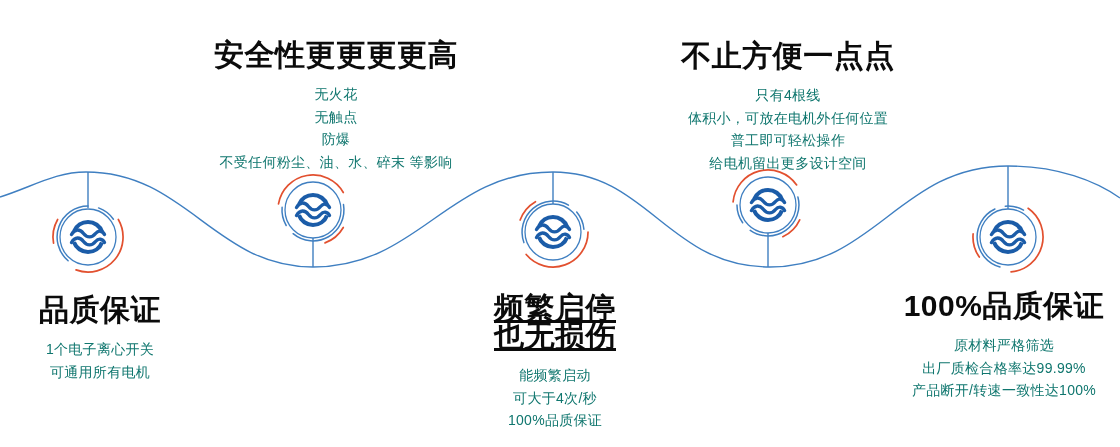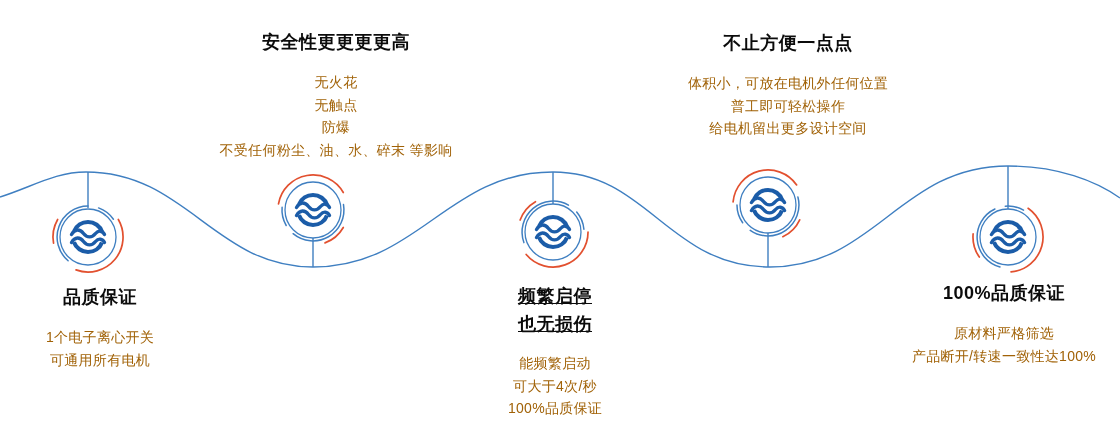--- a/index.html
+++ b/index.html
@@ -12,33 +12,33 @@
     font-family: "Liberation Sans", sans-serif;
   }
   .wave-svg { position: absolute; left: 0; top: 0; }
   .feature {
     position: absolute;
     transform: translateX(-50%);
     text-align: center;
     white-space: nowrap;
   }
   .feature .title {
-    margin: 0;
-    font-size: 18px;
+    margin: 12px;
+    font-size: 30px;
     line-height: 29px;
     font-weight: 700;
     color: #0b0b0b;
     letter-spacing: 0.5px;
   }
   .feature.two-line .title { line-height: 28px; text-decoration: underline; }
   .feature .lines { margin-top: 14px; }
   .feature .line {
     font-size: 14px;
     line-height: 22.5px;
-    color: #a16207;
+    color: #0f766e;
     letter-spacing: 0.3px;
   }
 </style>
 </head>
 <body>
 
 <div class="canvas">
 
   <svg class="wave-svg" width="1120" height="447" viewBox="0 0 1120 447">
     <defs>
@@ -119,27 +119,29 @@
     <div class="lines">
       <div class="line">能频繁启动</div>
       <div class="line">可大于4次/秒</div>
       <div class="line">100%品质保证</div>
     </div>
   </div>
 
   <div class="feature" style="left:788px; top:29px">
     <h2 class="title">不止方便一点点</h2>
     <div class="lines">
+      <div class="line">只有4根线</div>
       <div class="line">体积小，可放在电机外任何位置</div>
       <div class="line">普工即可轻松操作</div>
       <div class="line">给电机留出更多设计空间</div>
     </div>
   </div>
 
   <div class="feature" style="left:1004px; top:279px">
     <h2 class="title">100%品质保证</h2>
     <div class="lines">
       <div class="line">原材料严格筛选</div>
+      <div class="line">出厂质检合格率达99.99%</div>
       <div class="line">产品断开/转速一致性达100%</div>
     </div>
   </div>
 
 </div>
 
 </body></html>

